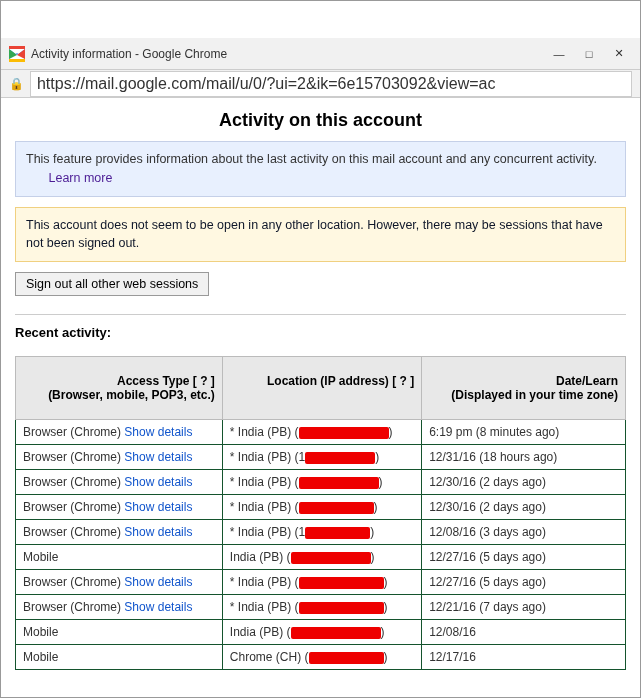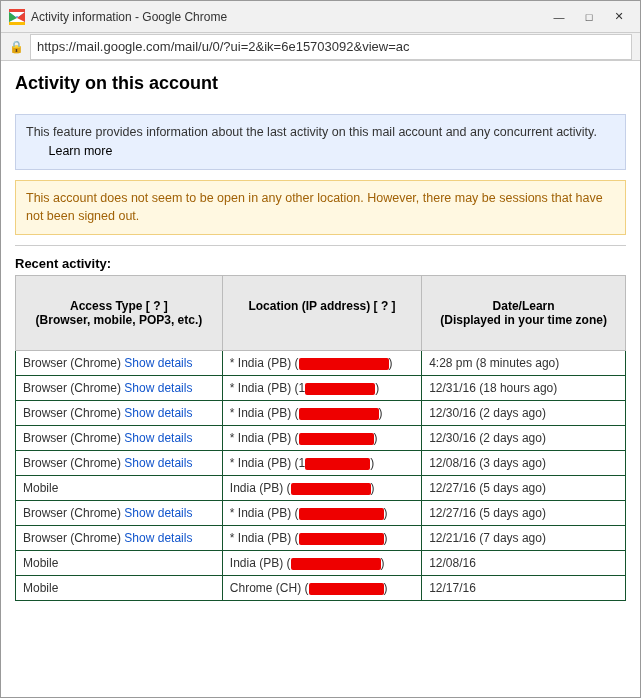--- a/index.html
+++ b/index.html
@@ -14,20 +14,21 @@
 
     
     .title-bar {
       background: #f1f1f1;
       height: 32px;
       display: flex;
       align-items: center;
       padding: 0 8px;
       border-bottom: 1px solid #ccc;
       justify-content: space-between;
+      margin-top: 37px;
     }
     .title-bar-left {
       display: flex;
       align-items: center;
       gap: 6px;
     }
     .title-bar-icon {
       width: 16px;
       height: 16px;
     }
@@ -60,95 +61,96 @@
       align-items: center;
       padding: 0 8px;
       border-bottom: 1px solid #ccc;
       gap: 6px;
     }
     .lock-icon {
       color: #0a7c0a;
       font-size: 12px;
     }
     .address-url {
-      font-size: 13px;
+      font-size: 16px;
       color: #333;
       background: #fff;
       border: 1px solid #ccc;
       padding: 12px 6px;
       flex: 1;
       height: 22px;
       display: flex;
       align-items: center;
     }
 
     
     .main-content {
       padding: 12px 14px;
     }
 
     .page-title {
       font-size: 18px;
       font-weight: bold;
       color: #000;
-      margin-bottom: 20px;
+      margin-bottom: 10px;
+      text-align: center;
     }
 
     .info-box {
       background: #e8f0fe;
       border: 1px solid #c5d0e8;
       padding: 8px 10px;
       margin-bottom: 10px;
       font-size: 12.5px;
       color: #333;
       line-height: 1.5;
     }
     .info-box a {
-      color: #000000;
+      color: #4c1d95;
       text-decoration: none;
       padding-left: 19px;
     }
 
     .warning-box {
       background: #fff8e1;
       border: 1px solid #f0d080;
       padding: 8px 10px;
       margin-bottom: 10px;
       font-size: 12.5px;
-      color: #a16207;
+      color: #0f172a;
       line-height: 1.5;
     }
 
     .sign-out-btn {
       border: 1px solid #999;
       background: #f1f1f1;
       padding: 4px 10px;
       font-size: 12.5px;
       cursor: pointer;
       margin-bottom: 14px;
     }
 
     .section-title {
       font-weight: bold;
       font-size: 13px;
-      margin-bottom: 4px;
+      margin-bottom: 16px;
       color: #000;
     }
 
     
     .activity-table {
       width: 100%;
       border-collapse: collapse;
       font-size: 12px;
     }
     .activity-table th {
       background: #e8e8e8;
       border: 1px solid #bbb;
-      padding: 23px 7px;
-      text-align: center;
+      padding: 17px 7px;
+      text-align: right;
       font-weight: bold;
       vertical-align: top;
       color: #000;
     }
     .activity-table td {
       border: 1px solid #14532d;
       padding: 5px 7px;
       vertical-align: top;
       color: #333;
     }
@@ -209,20 +211,21 @@
 
   <div class="info-box">
     <span>This feature provides information about the last activity on this mail account and any concurrent activity.</span>
     &nbsp;<a href="#">Learn more</a>
   </div>
 
   <div class="warning-box">
     <span>This account does not seem to be open in any other location. However, there may be sessions that have not been signed out.</span>
   </div>
 
+  <button class="sign-out-btn">Sign out all other web sessions</button>
 
   <hr class="divider-line">
 
   <div class="section-title">Recent activity:</div>
 
   <table class="activity-table">
     <thead>
       <tr>
         <th>
           <span>Access Type [ ? ]</span><br>
@@ -234,21 +237,21 @@
         <th>
           <span>Date/Learn</span><br>
           <span>(Displayed in your time zone)</span>
         </th>
       </tr>
     </thead>
     <tbody id="activity-tbody">
     <tr>
           <td><span>Browser (Chrome) </span><a href="#" class="show-details-link">Show details</a></td>
           <td><span>* India (PB) (</span><span class="redacted-bar" style="width: 90px;"></span><span>)</span></td>
-          <td>4:28 pm (8 minutes ago)</td>
+          <td>6:19 pm (8 minutes ago)</td>
         </tr>
         <tr>
           <td><span>Browser (Chrome) </span><a href="#" class="show-details-link">Show details</a></td>
           <td><span>* India (PB) (1</span><span class="redacted-bar" style="width: 70px;"></span><span>)</span></td>
           <td>12/31/16 (18 hours ago)</td>
         </tr>
         <tr>
           <td><span>Browser (Chrome) </span><a href="#" class="show-details-link">Show details</a></td>
           <td><span>* India (PB) (</span><span class="redacted-bar" style="width: 80px;"></span><span>)</span></td>
           <td>12/30/16 (2 days ago)</td>

